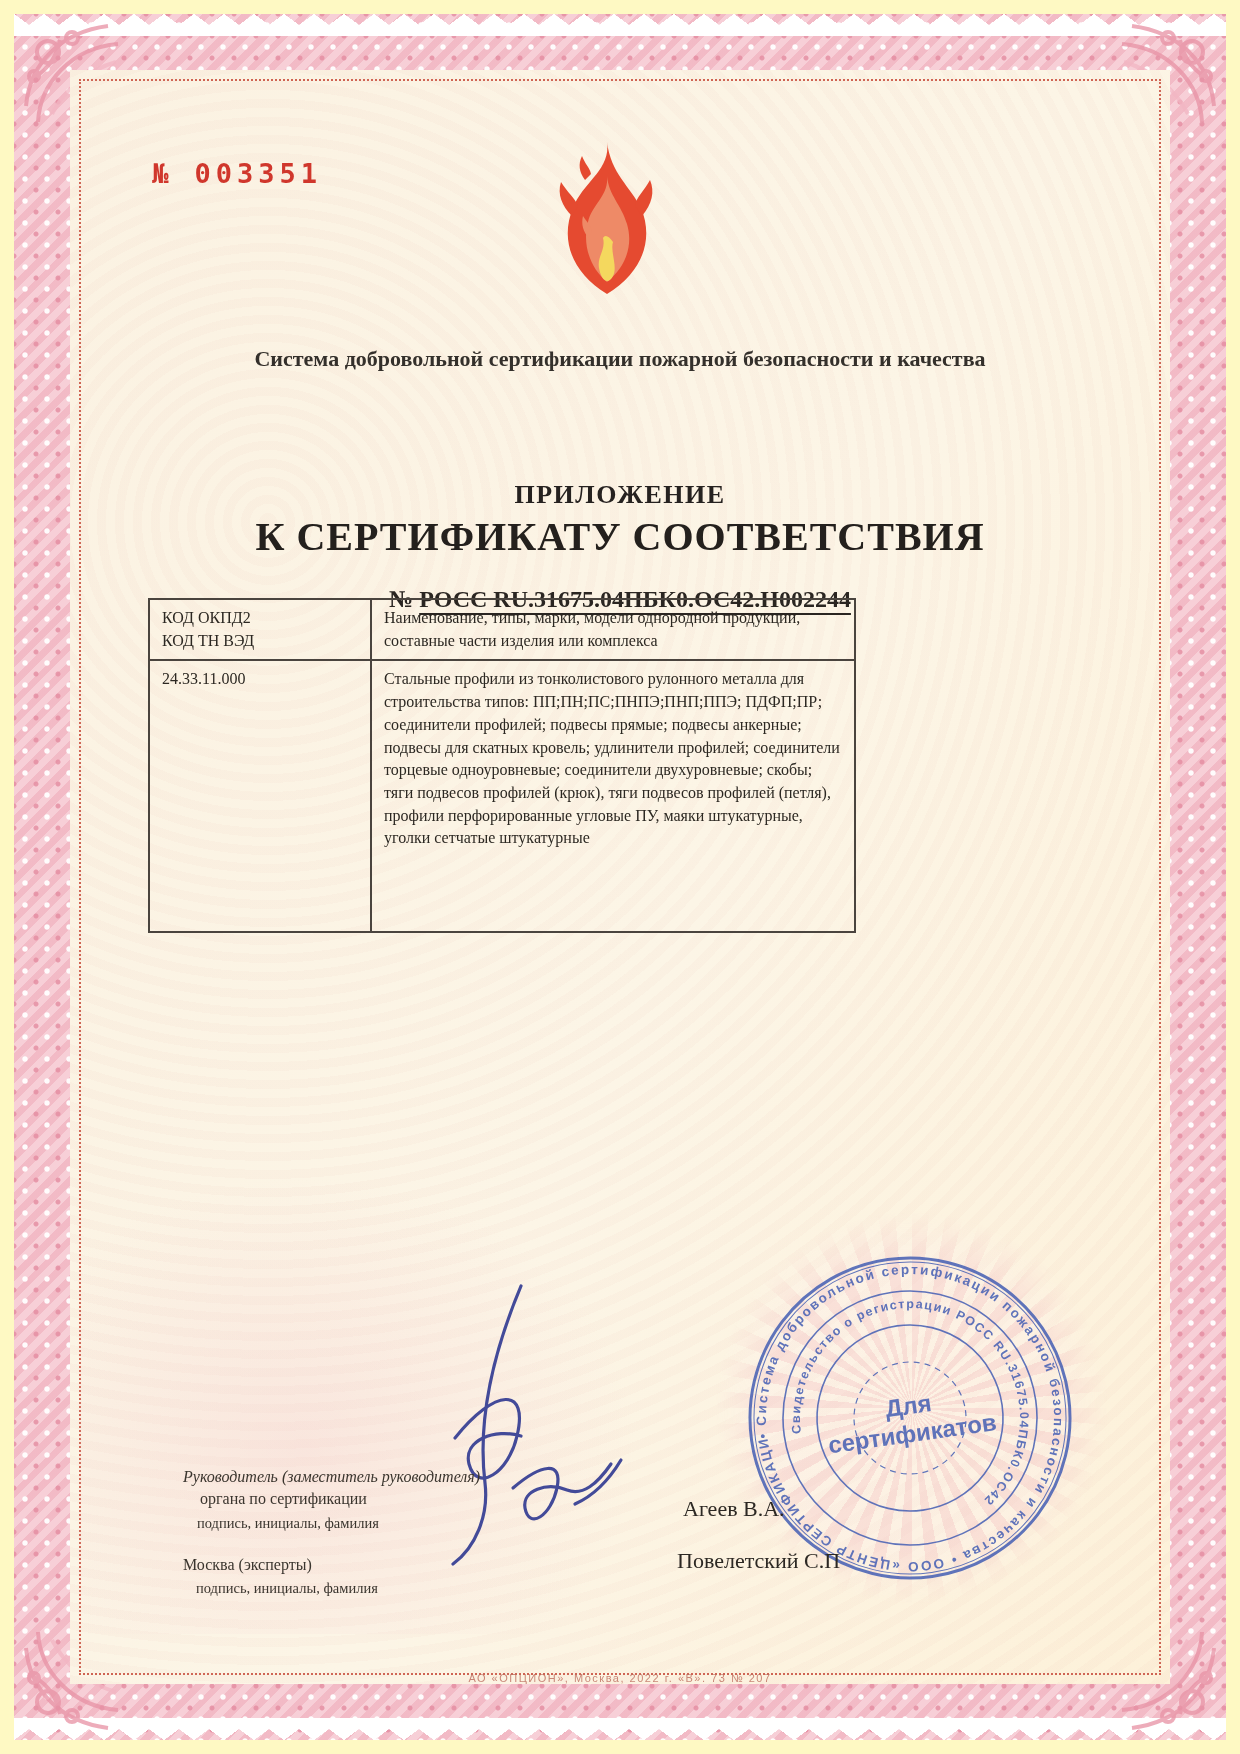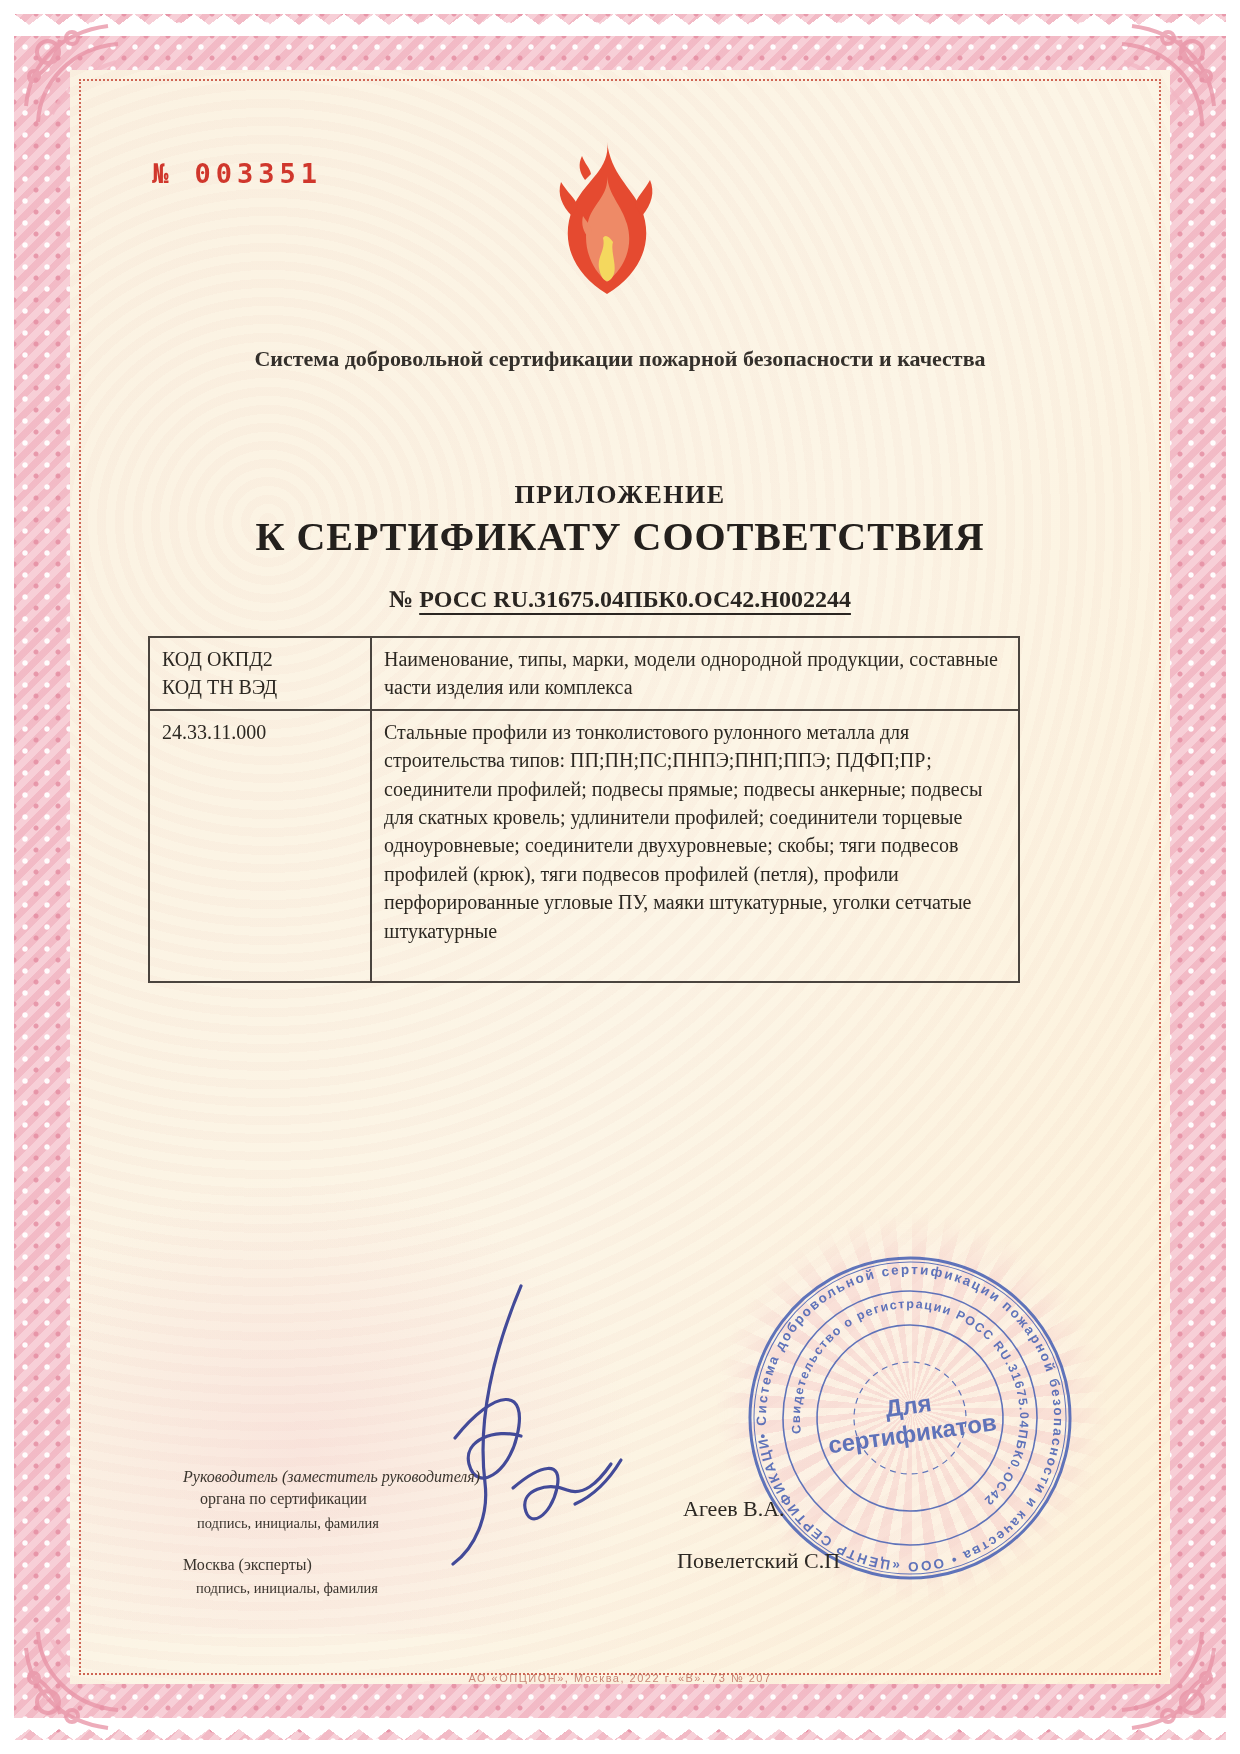--- a/index.html
+++ b/index.html
@@ -1,16 +1,16 @@
 <!DOCTYPE html>
 <html><head>
 <meta charset="utf-8">
 <style>
   html,body{margin:0;padding:0;background:#e8e8e8;}
-  .page{position:relative;width:1240px;height:1754px;background:#ffffff;overflow:hidden;
+  .page{position:relative;width:1240px;height:1754px;background:#fef9c3;overflow:hidden;
         font-family:"Liberation Serif", serif;}
 
   
   .lace{position:absolute;inset:14px;background-color:#f5c3cd;
     background-image:
       radial-gradient(circle, rgba(255,255,255,.95) 2.2px, transparent 3.2px),
       radial-gradient(circle, rgba(228,140,160,.8) 2px, transparent 3px),
       repeating-linear-gradient(135deg, rgba(255,255,255,.20) 0 7px, rgba(230,146,165,.18) 7px 14px);
     background-size:22px 22px,22px 22px,auto;
     background-position:0 0,11px 11px,0 0;}
@@ -42,22 +42,22 @@
   .serial{font-family:"DejaVu Sans Mono", monospace;font-weight:bold;
     font-size:27px;letter-spacing:5px;color:#d0372c;}
   .sys-title{font-size:22px;font-weight:bold;color:#34302b;}
   .sys-num{font-size:23px;font-weight:bold;color:#2f2b26;letter-spacing:.5px;}
   .t1{font-size:26px;font-weight:bold;color:#262220;letter-spacing:1.5px;}
   .t2{font-size:40px;font-weight:bold;color:#24201d;letter-spacing:1px;}
   .cert-line{font-size:24px;font-weight:bold;color:#2a2521;}
   .cert-line .u{text-decoration:underline;text-decoration-thickness:2px;text-underline-offset:6px;}
 
   
-  table.main{position:absolute;left:148px;top:636px;width:872px;border-collapse:collapse;
-    font-size:20px;color:#2c2822;table-layout:fixed;}
+  table.main{position:absolute;left:148px;top:598px;width:708px;border-collapse:collapse;
+    font-size:16px;color:#2c2822;table-layout:fixed;}
   table.main td{border:2px solid #4a443e;vertical-align:top;padding:7px 12px;line-height:1.42;}
   td.c1{width:196px;}
   tr.body td{height:256px;margin-left:27px;}
 
   
   .lbl{color:#3a352e;}
   .lbl.s16{font-size:16px;}
   .lbl.s14{font-size:14.5px;}
   .name{font-size:22px;color:#2c2823;}
   .sig{position:absolute;left:425px;top:1268px;}

